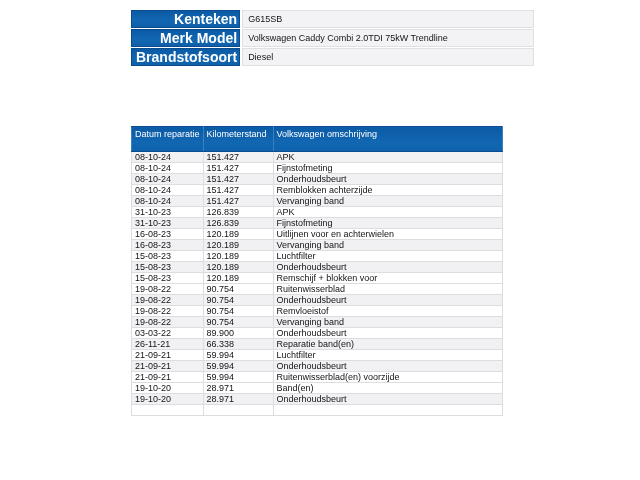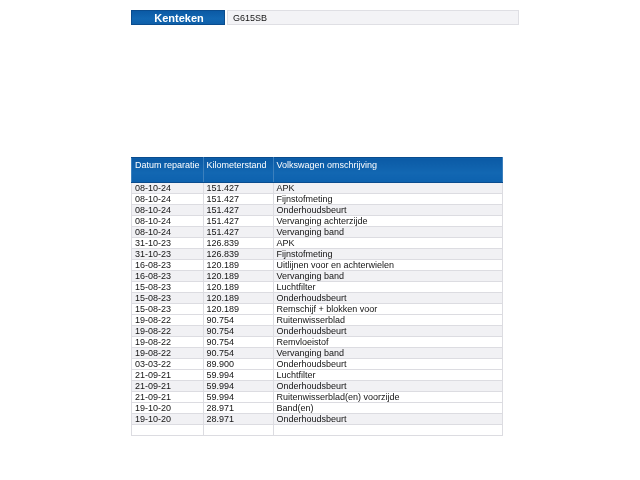--- a/index.html
+++ b/index.html
@@ -34,42 +34,42 @@
     border-collapse: separate;
     border-spacing: 2px 1px;
   }
   table.vehicle-info th {
     width: 86px;
     height: 13px;
     background: linear-gradient(180deg, #0b5aa5 0%, #1267b2 60%, #0f5fa9 100%);
     border: 1px solid var(--header-blue-dark);
     color: #ffffff;
     font-weight: bold;
-    font-size: 11px;
-    text-align: center;
+    font-size: 14px;
+    text-align: right;
     vertical-align: middle;
     padding: 0 2px 0 4px;
     white-space: nowrap;
     margin-top: 44px;
   }
   table.vehicle-info td {
     width: 283px;
     height: 13px;
     background: var(--info-value-bg);
     border: 1px solid var(--info-value-border);
     vertical-align: middle;
     padding: 0 2px 0 5px;
     white-space: nowrap;
   }
 
   
   table.repair-history {
     position: absolute;
     left: 131px;
-    top: 157px;
+    top: 126px;
     border-collapse: collapse;
     table-layout: fixed;
   }
   table.repair-history th {
     background: linear-gradient(180deg, #0b5aa5 0%, #1267b2 60%, #0d61ae 100%);
     border: 1px solid var(--header-sep);
     border-top: 1px solid var(--header-blue-dark);
     border-bottom: 1px solid var(--header-blue-dark);
     color: #ffffff;
     font-weight: normal;
@@ -97,20 +97,28 @@
 </style>
 </head>
 <body>
 
 <table class="vehicle-info">
   <tbody>
       <tr>
         <th>Kenteken</th>
         <td>G615SB</td>
       </tr>
+      <tr>
+        <th>Merk Model</th>
+        <td>Volkswagen Caddy Combi 2.0TDI 75kW Trendline</td>
+      </tr>
+      <tr>
+        <th>Brandstofsoort</th>
+        <td>Diesel</td>
+      </tr>
     </tbody>
 </table>
 
 <table class="repair-history">
   <colgroup>
     <col class="col-date">
       <col class="col-km">
       <col class="col-desc">
   </colgroup>
   <thead>
@@ -132,21 +140,21 @@
         <td>Fijnstofmeting</td>
       </tr>
       <tr class="alt">
         <td>08-10-24</td>
         <td>151.427</td>
         <td>Onderhoudsbeurt</td>
       </tr>
       <tr class="base">
         <td>08-10-24</td>
         <td>151.427</td>
-        <td>Vervanging achterzijde</td>
+        <td>Remblokken achterzijde</td>
       </tr>
       <tr class="alt">
         <td>08-10-24</td>
         <td>151.427</td>
         <td>Vervanging band</td>
       </tr>
       <tr class="base">
         <td>31-10-23</td>
         <td>126.839</td>
         <td>APK</td>
@@ -199,20 +207,25 @@
       <tr class="alt">
         <td>19-08-22</td>
         <td>90.754</td>
         <td>Vervanging band</td>
       </tr>
       <tr class="base">
         <td>03-03-22</td>
         <td>89.900</td>
         <td>Onderhoudsbeurt</td>
       </tr>
+      <tr class="alt">
+        <td>26-11-21</td>
+        <td>66.338</td>
+        <td>Reparatie band(en)</td>
+      </tr>
       <tr class="base">
         <td>21-09-21</td>
         <td>59.994</td>
         <td>Luchtfilter</td>
       </tr>
       <tr class="alt">
         <td>21-09-21</td>
         <td>59.994</td>
         <td>Onderhoudsbeurt</td>
       </tr>

